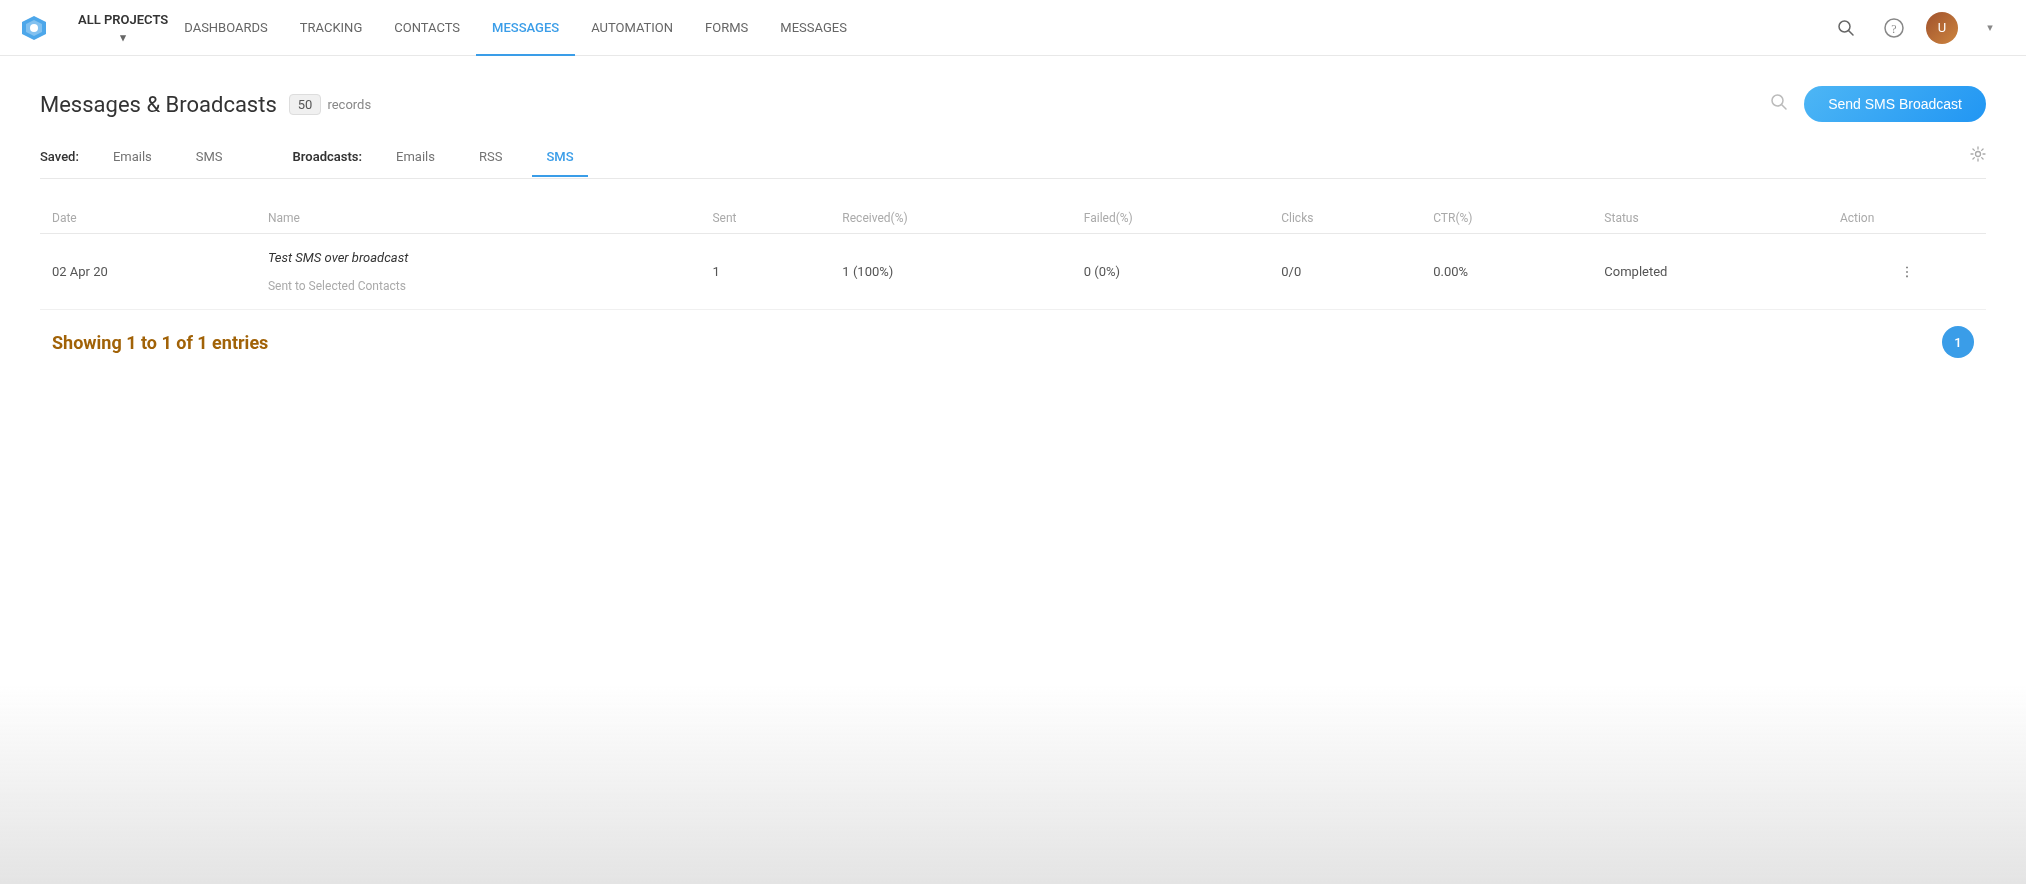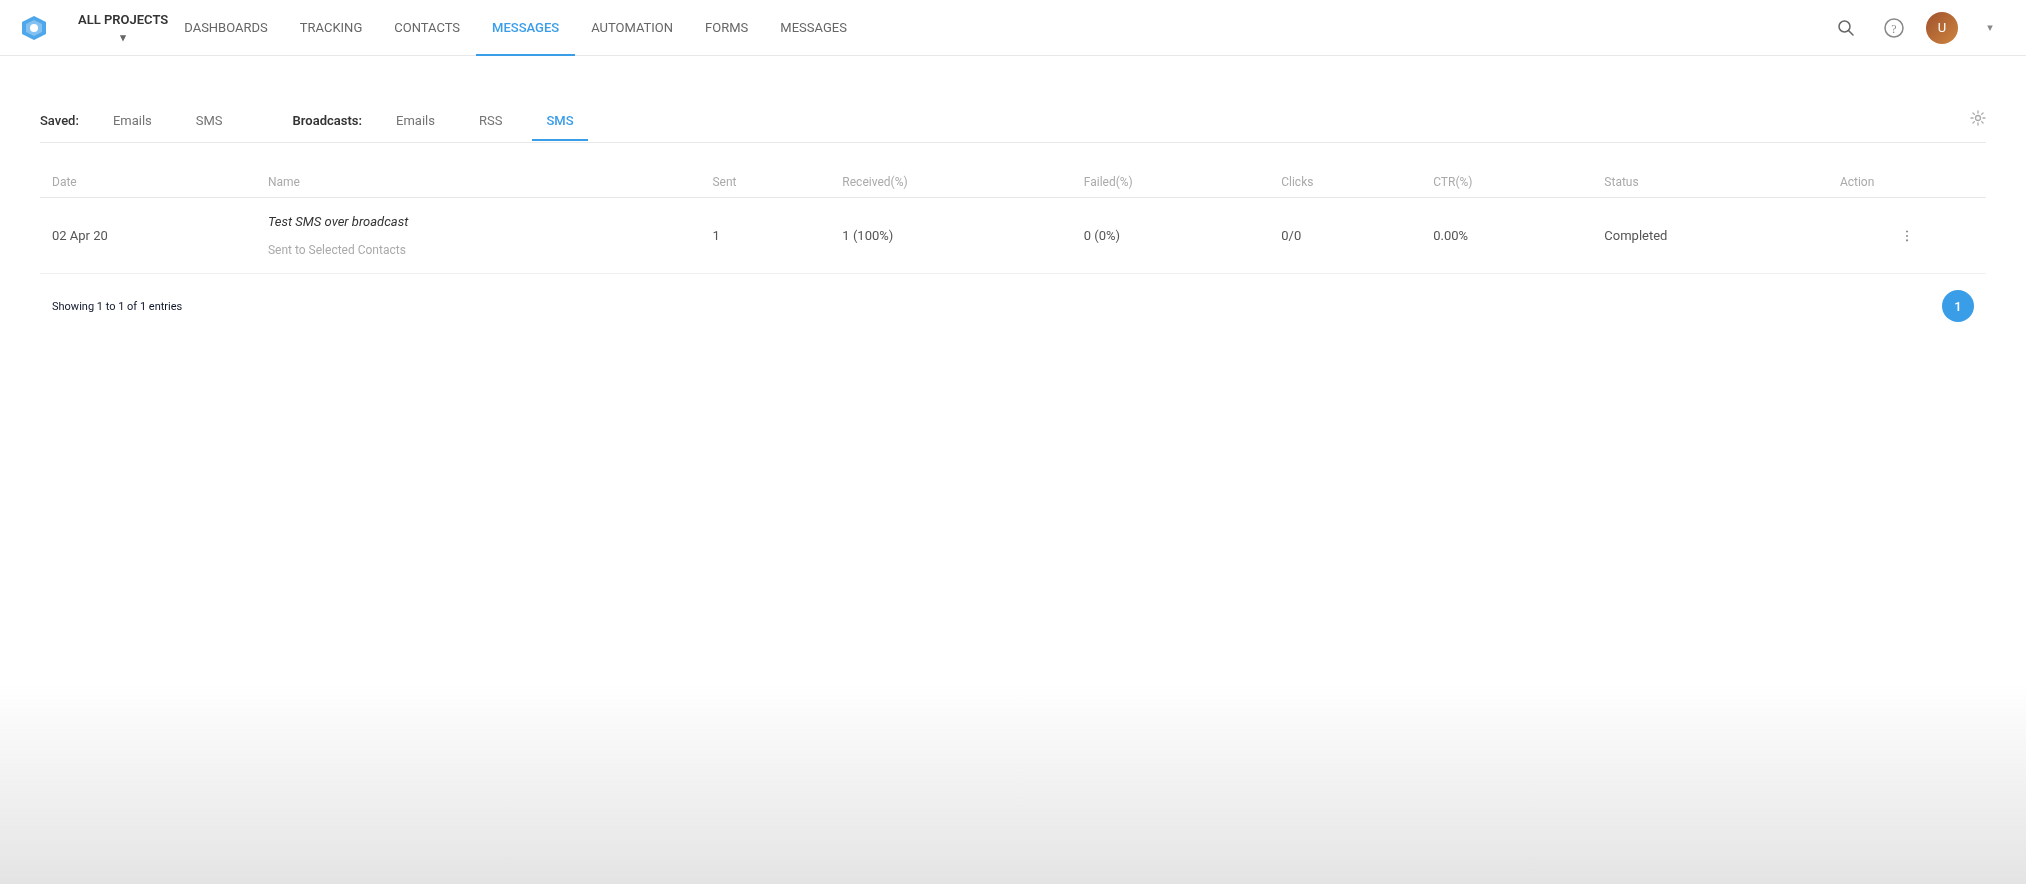--- a/index.html
+++ b/index.html
@@ -278,22 +278,23 @@
 
     
     .table-footer {
       display: flex;
       align-items: center;
       justify-content: space-between;
       margin-top: 16px;
       padding: 0 12px;
     }
     .showing-text {
-      font-size: 11px;
-      color: #0f172a;
+      font-size: 18px;
+      color: #a16207;
+      font-weight: bold;
     }
     .pagination {
       display: flex;
       gap: 8px;
     }
     .page-btn {
       width: 32px;
       height: 32px;
       border-radius: 50%;
       background: #3a9de8;
@@ -357,20 +358,36 @@
     <div class="avatar">
       <div class="avatar-img">U</div>
     </div>
     <div class="icon-btn" style="font-size:11px;color:#888;">▾</div>
   </div>
 </nav>
 
 <div class="main">
 
   <div class="page-header">
+    <div class="page-title-row">
+      <h1 class="page-title">Messages &amp; Broadcasts</h1>
+      <div class="records-badge">
+        <span class="records-count">50</span>
+        <span class="records-label">records</span>
+      </div>
+    </div>
+    <div class="header-actions">
+      <div class="search-icon-btn">
+        <svg width="18" height="18" viewBox="0 0 18 18" fill="none">
+          <circle cx="7.5" cy="7.5" r="5.5" stroke="#bbb" stroke-width="1.5"></circle>
+          <line x1="11.5" y1="11.5" x2="16" y2="16" stroke="#bbb" stroke-width="1.5" stroke-linecap="round"></line>
+        </svg>
+      </div>
+      <button class="send-btn">Send SMS Broadcast</button>
+    </div>
   </div>
 
   <div class="tabs-row">
     <div class="tabs-left">
       <span class="tab-group-label">Saved:</span>
       <span class="tab-item">Emails</span>
       <span class="tab-item">SMS</span>
       <span style="display:inline-block; width:20px; padding-bottom:12px;"></span>
       <span class="broadcasts-label">Broadcasts:</span>
       <span class="tab-item">Emails</span>

